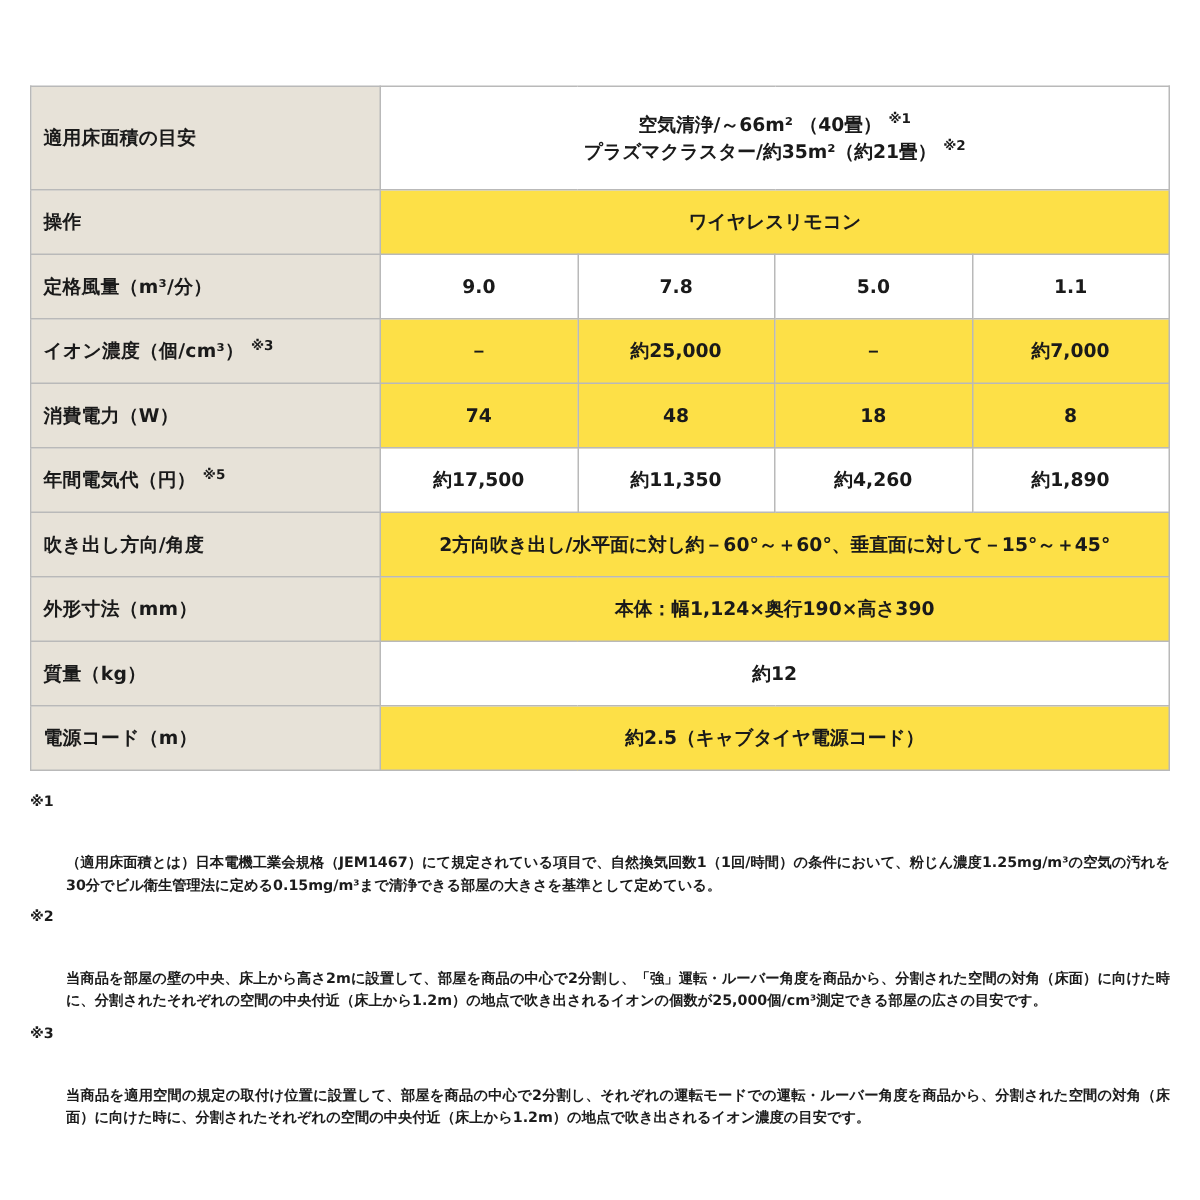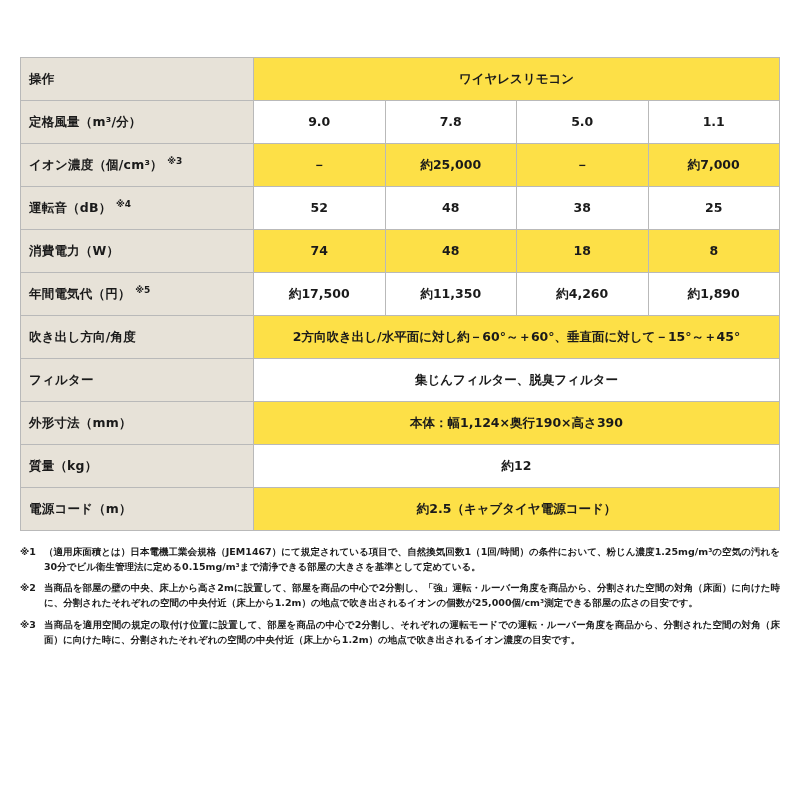--- a/index.html
+++ b/index.html
@@ -81,80 +81,75 @@
     margin-bottom: 7px;
   }
   .note-mark {
     flex: 0 0 auto;
     width: 24px;
     white-space: nowrap;
   }
   .note-body {
     flex: 1 1 auto;
     text-align: justify;
+    margin-top: 41px;
   }
 </style>
 </head>
 <body>
 
 <div class="page">
 
   <table class="spec">
     <tbody>
+        <tr>
+          <td class="lbl tall"><span>適用床面積の目安</span></td>
+          <td class="val val-wide tall" colspan="4">
+            <span class="linebox"><span>空気清浄/～66m² （40畳）</span> <span class="sup">※1</span></span>
+            <span class="linebox"><span>プラズマクラスター/約35m²（約21畳）</span> <span class="sup">※2</span></span>
+          </td>
+        </tr>
         <tr class="tint">
           <td class="lbl norm"><span>操作</span></td>
           <td class="val val-wide norm" colspan="4">
             <span class="linebox"><span>ワイヤレスリモコン</span></span>
           </td>
         </tr>
         <tr>
           <td class="lbl norm"><span>定格風量（m³/分）</span></td>
           <td class="val norm">9.0</td>
           <td class="val norm">7.8</td>
           <td class="val norm">5.0</td>
           <td class="val norm">1.1</td>
         </tr>
         <tr class="tint">
           <td class="lbl norm"><span>イオン濃度（個/cm³）</span> <span class="sup">※3</span></td>
           <td class="val norm">－</td>
           <td class="val norm">約25,000</td>
           <td class="val norm">－</td>
           <td class="val norm">約7,000</td>
         </tr>
-        <tr>
-          <td class="lbl norm"><span>運転音（dB）</span> <span class="sup">※4</span></td>
-          <td class="val norm">52</td>
-          <td class="val norm">48</td>
-          <td class="val norm">38</td>
-          <td class="val norm">25</td>
-        </tr>
         <tr class="tint">
           <td class="lbl norm"><span>消費電力（W）</span></td>
           <td class="val norm">74</td>
           <td class="val norm">48</td>
           <td class="val norm">18</td>
           <td class="val norm">8</td>
         </tr>
         <tr>
           <td class="lbl norm"><span>年間電気代（円）</span> <span class="sup">※5</span></td>
           <td class="val norm">約17,500</td>
           <td class="val norm">約11,350</td>
           <td class="val norm">約4,260</td>
           <td class="val norm">約1,890</td>
         </tr>
         <tr class="tint">
           <td class="lbl norm"><span>吹き出し方向/角度</span></td>
           <td class="val val-wide norm" colspan="4">
             <span class="linebox"><span>2方向吹き出し/水平面に対し約－60°～＋60°、垂直面に対して－15°～＋45°</span></span>
-          </td>
-        </tr>
-        <tr>
-          <td class="lbl norm"><span>フィルター</span></td>
-          <td class="val val-wide norm" colspan="4">
-            <span class="linebox"><span>集じんフィルター、脱臭フィルター</span></span>
           </td>
         </tr>
         <tr class="tint">
           <td class="lbl norm"><span>外形寸法（mm）</span></td>
           <td class="val val-wide norm" colspan="4">
             <span class="linebox"><span>本体：幅1,124×奥行190×高さ390</span></span>
           </td>
         </tr>
         <tr>
           <td class="lbl norm"><span>質量（kg）</span></td>

